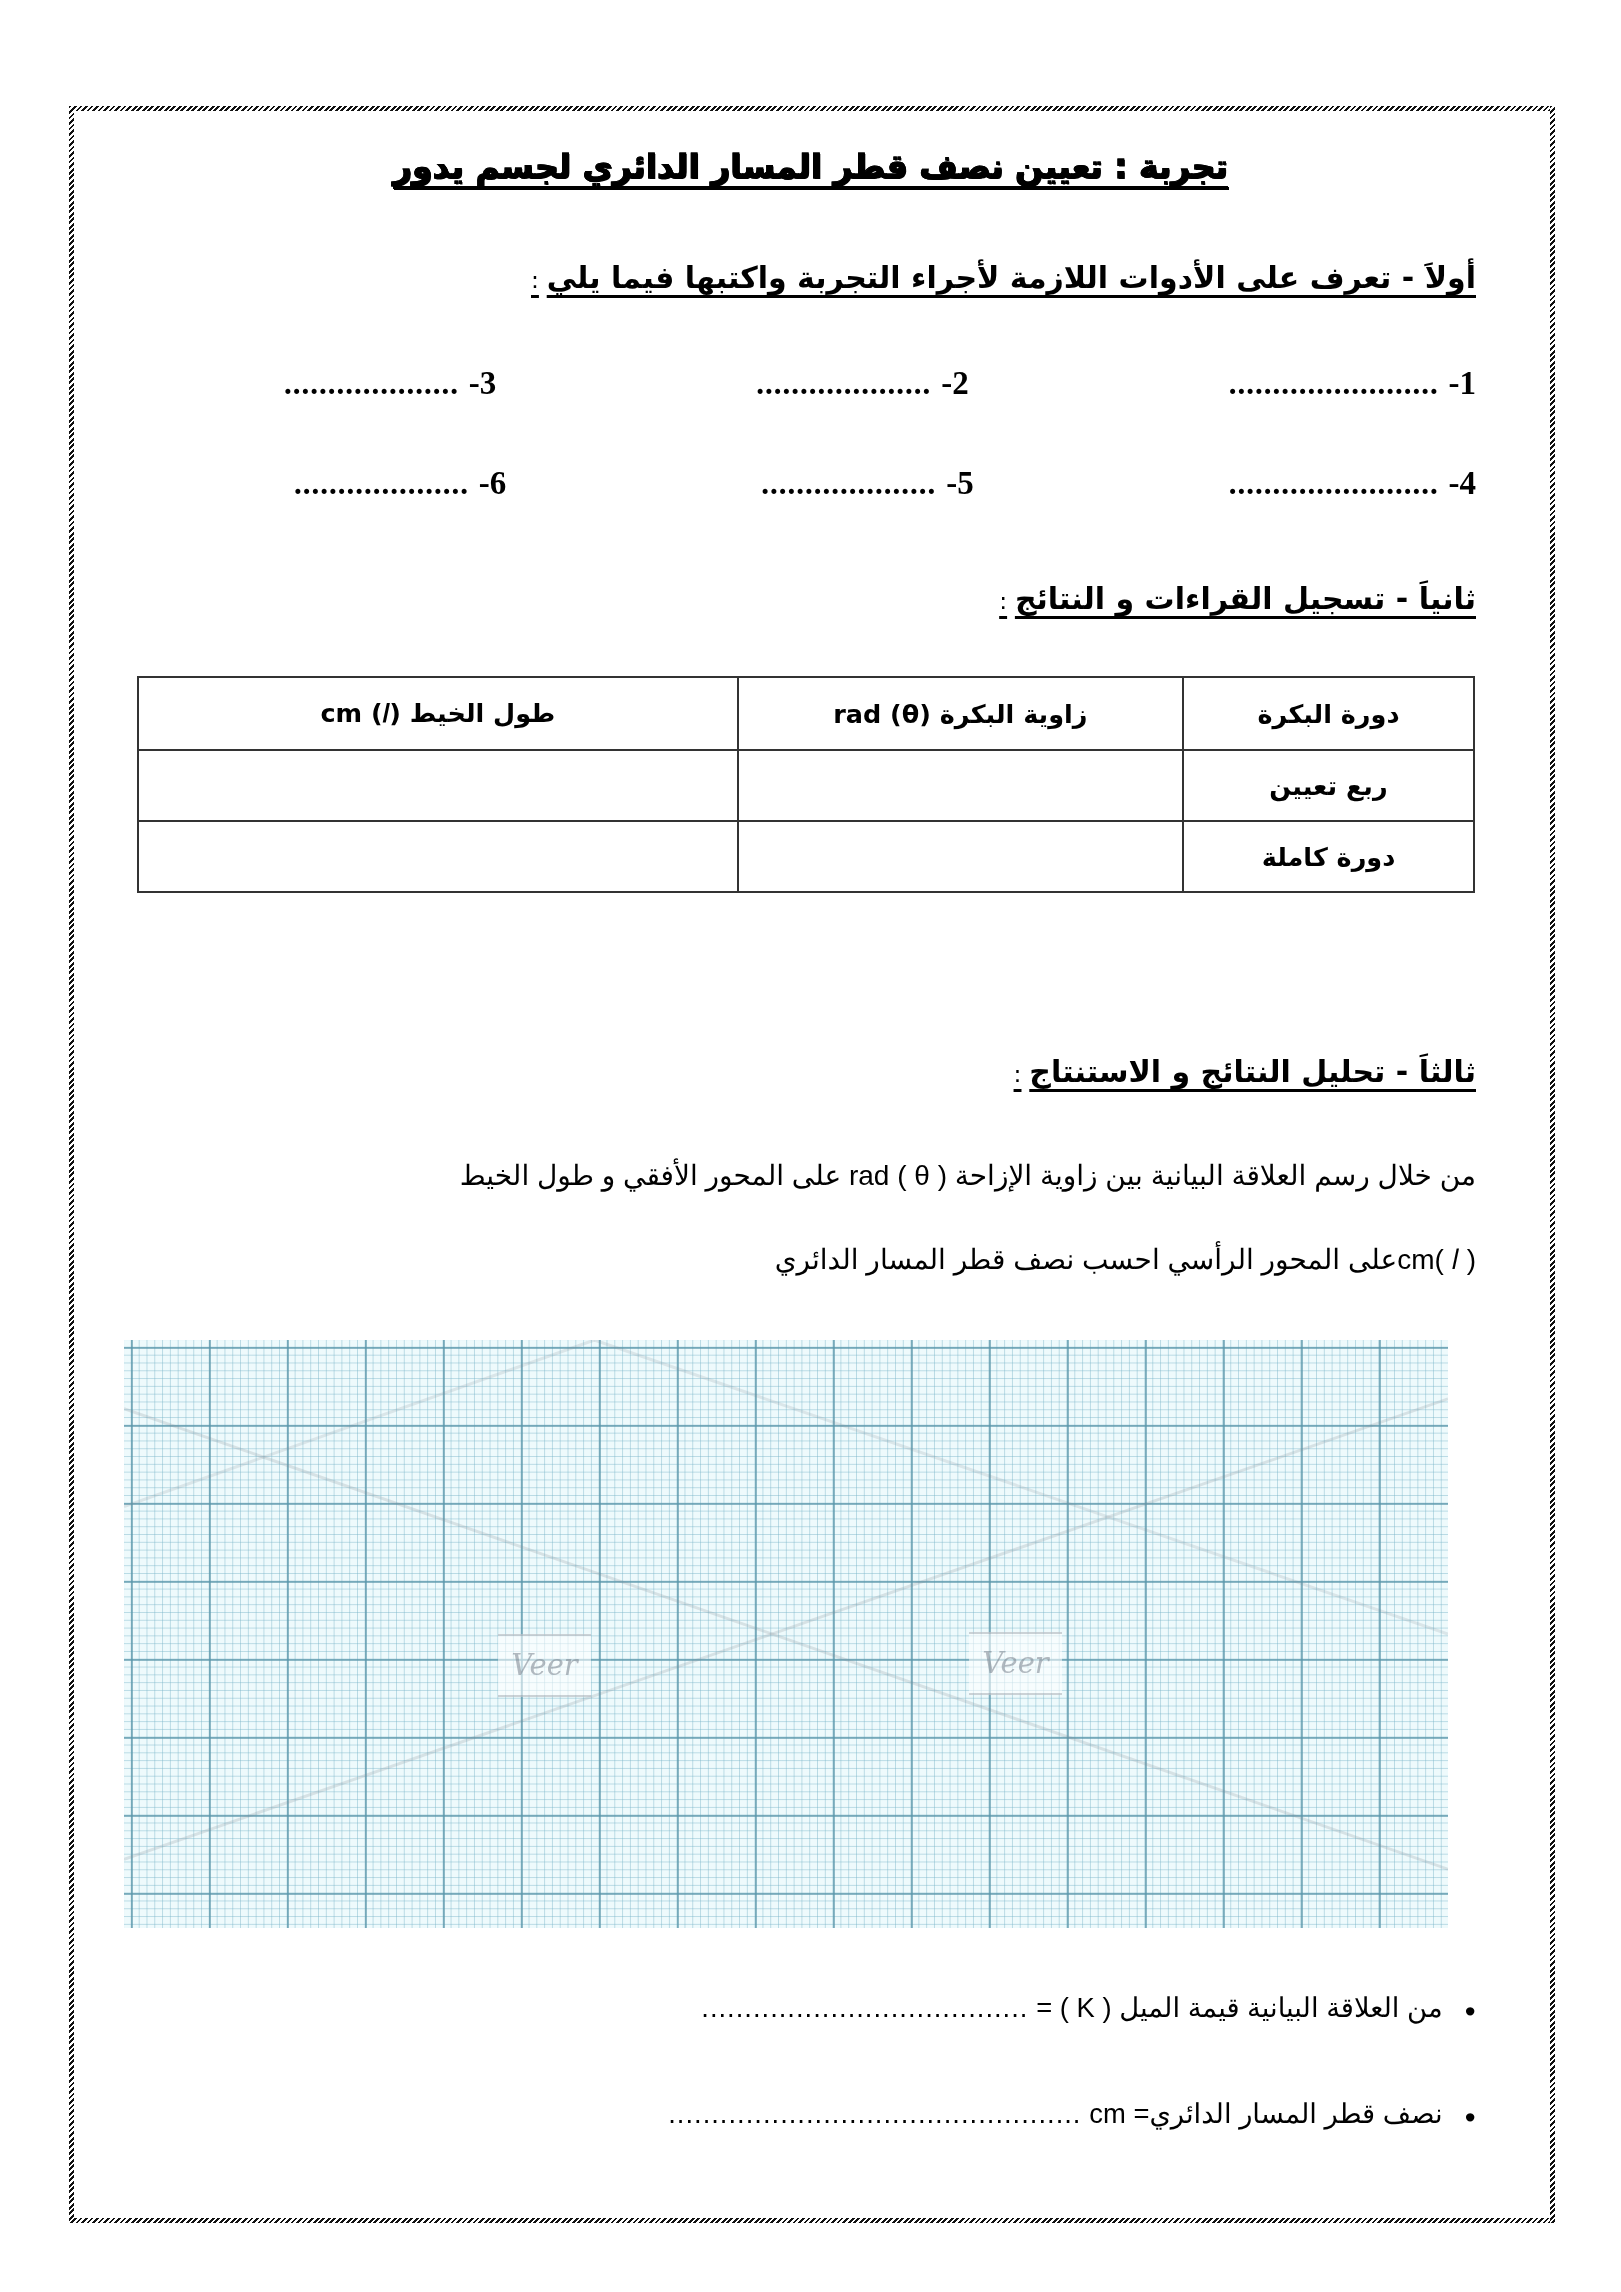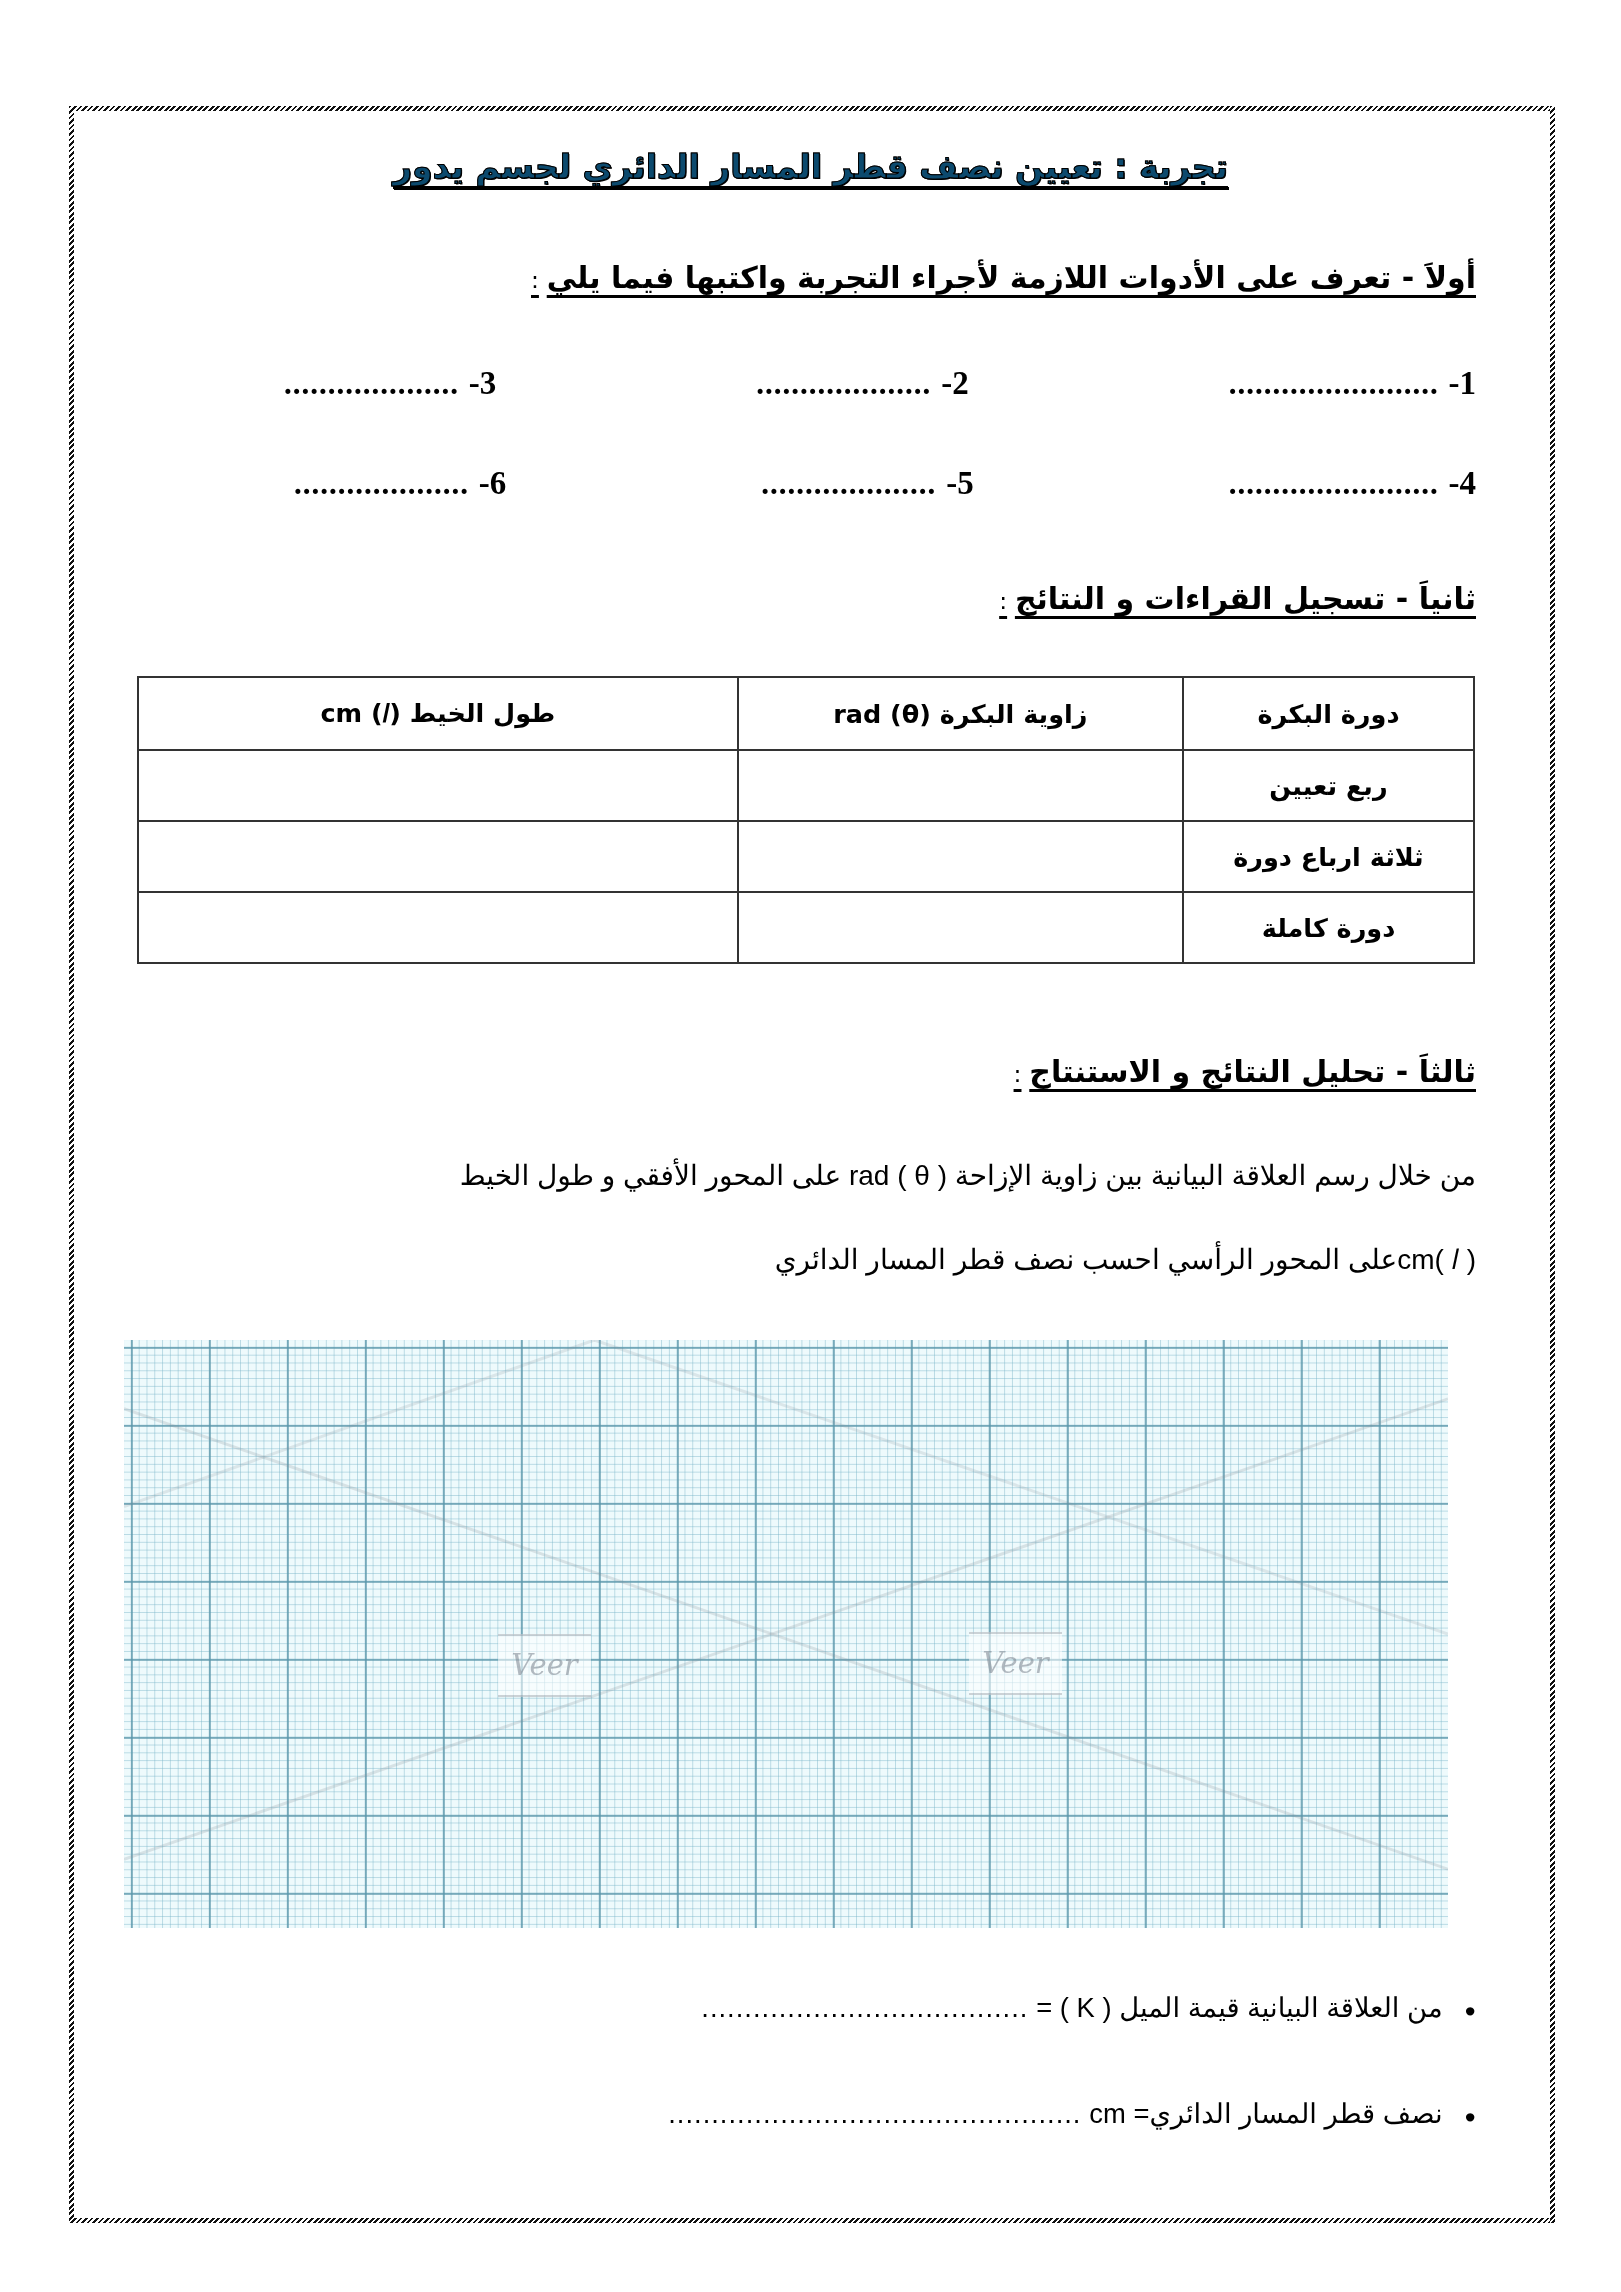--- a/index.html
+++ b/index.html
@@ -12,21 +12,21 @@
      background: repeating-linear-gradient(135deg,#111 0 2px,#fff 2px 3.9px); }
   .edge.top { top:0; } .edge.bottom { bottom:0; }
   .edge.left, .edge.right { top:0; bottom:0; width:4.9px;
      background: repeating-linear-gradient(135deg,#111 0 2px,#fff 2px 3.9px); }
   .edge.left { left:0; } .edge.right { right:0; }
 
   .rtl { direction:rtl; }
   .title { position:absolute; top:147px; left:0; width:1621px; text-align:center; }
   .title span { font-size:33px; font-weight:bold; text-decoration:underline;
                 text-decoration-thickness:2.9px; text-underline-offset:7.8px;
-                -webkit-text-stroke:1px #000; color:#0c4a6e;
+                -webkit-text-stroke:1px #000; color:#000000;
                 text-shadow: 1px 1px 0 #000; }
 
   .heading { position:absolute; right:145px; font-size:30px; font-weight:bold;
              text-decoration:underline; text-decoration-thickness:2.9px; text-underline-offset:6.9px; }
   .heading .colon { font-weight:normal; font-size:23.5px; margin-right:7.8px; }
 
   .tools-row { position:absolute; right:145px; left:284px; display:flex; direction:rtl;
                justify-content:space-between; font-family:"Liberation Serif", serif;
                font-size:31px; font-weight:bold; }
   .tool-item { display:flex; direction:rtl; align-items:baseline; gap:9.8px; }
@@ -125,25 +125,20 @@
       <th class="c3">طول الخيط cm (𝑙)</th>
     </tr>
   </thead>
   <tbody>
     <tr>
       <td>ربع تعيين</td>
       <td></td>
       <td></td>
     </tr>
     <tr>
-      <td>ثلاثة ارباع دورة</td>
-      <td></td>
-      <td></td>
-    </tr>
-    <tr>
       <td>دورة كاملة</td>
       <td></td>
       <td></td>
     </tr>
   </tbody>
 </table>
 
 <div class="heading rtl" style="top:1054px;">
   <span>ثالثاَ -  تحليل النتائج و الاستنتاج</span><span class="colon">:</span>
 </div>

